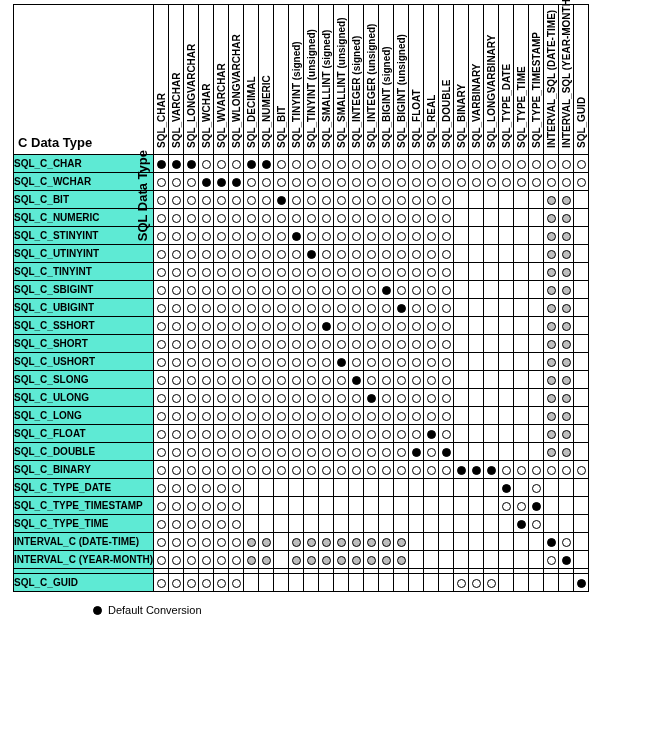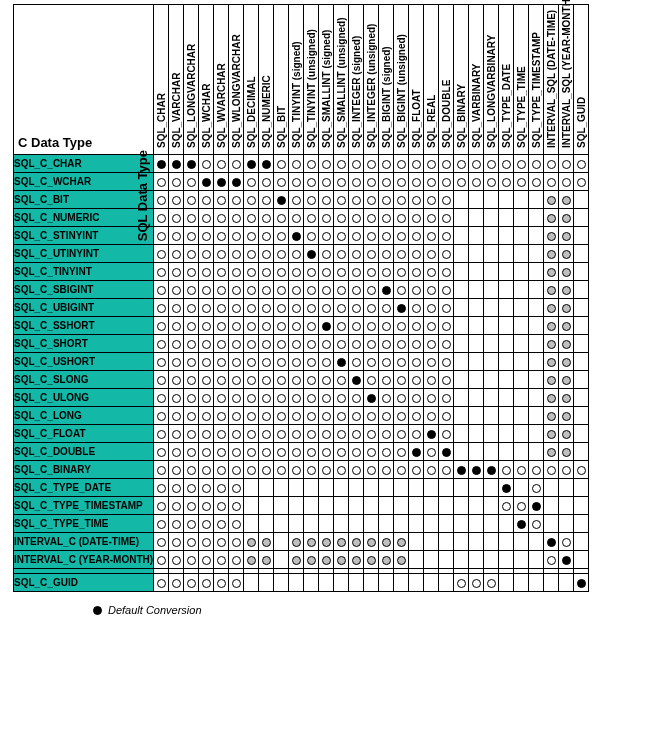--- a/index.html
+++ b/index.html
@@ -69,21 +69,21 @@
     font-weight: bold;
   }
   
   .rowhdr {
     width: 135px;
     height: 18px;
     text-align: left;
     padding: 2px 3px;
     font-size: 10px;
     white-space: nowrap;
-    background: #14b8a6;
+    background: #5eead4;
   }
   
   .cell {
     width: 15px;
     height: 18px;
     text-align: center;
     vertical-align: middle;
     background: #fff;
   }
   
@@ -102,21 +102,20 @@
     vertical-align: middle;
   }
   .g-default   { background: #000; border: 1px solid #000; }
   .g-supported { background: #fff; border: 1px solid #000; }
   .g-interval  { background: #bfbfbf; border: 1px solid #000; }
 
   
   .legend {
     margin-top: 12px;
     margin-left: 80px;
-    font-style: italic;
   }
   .legend div {
     display: flex;
     align-items: center;
     gap: 6px;
     margin-bottom: 4px;
     font-size: 11px;
   }
 </style>
 </head>

